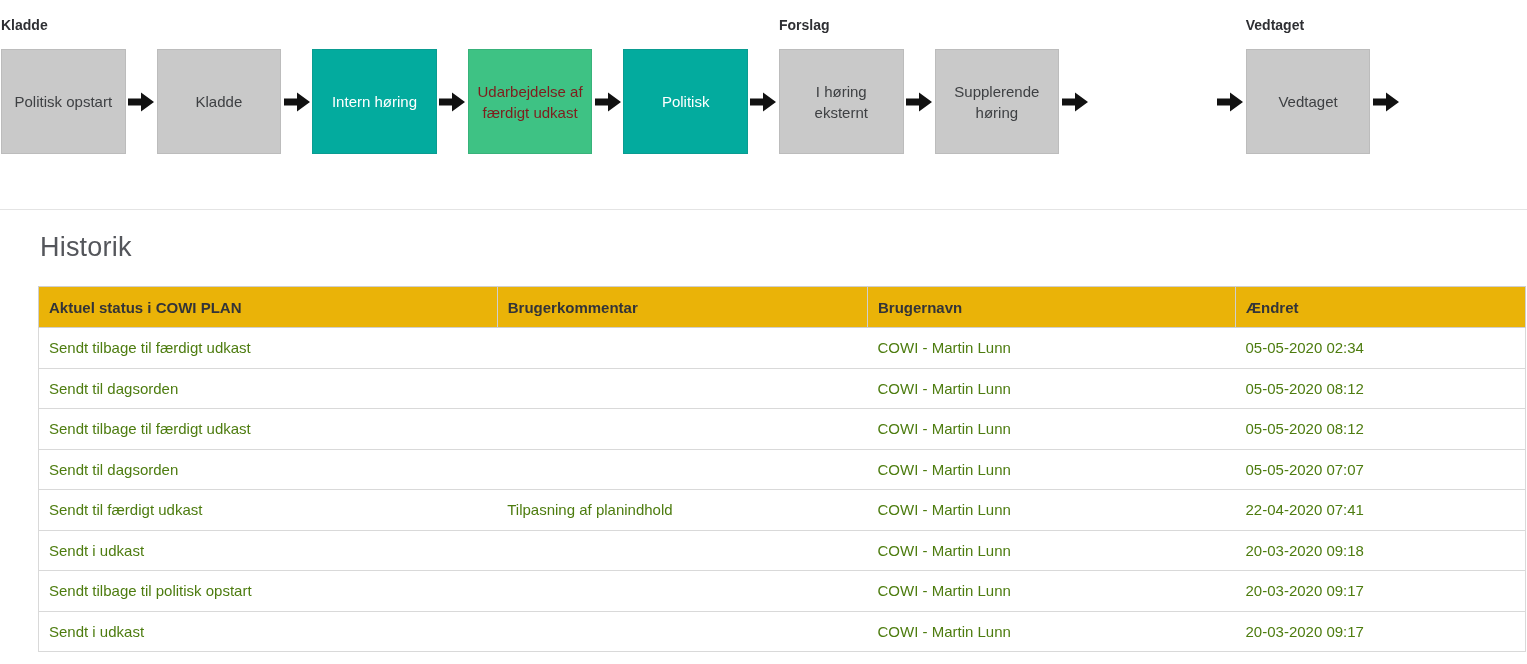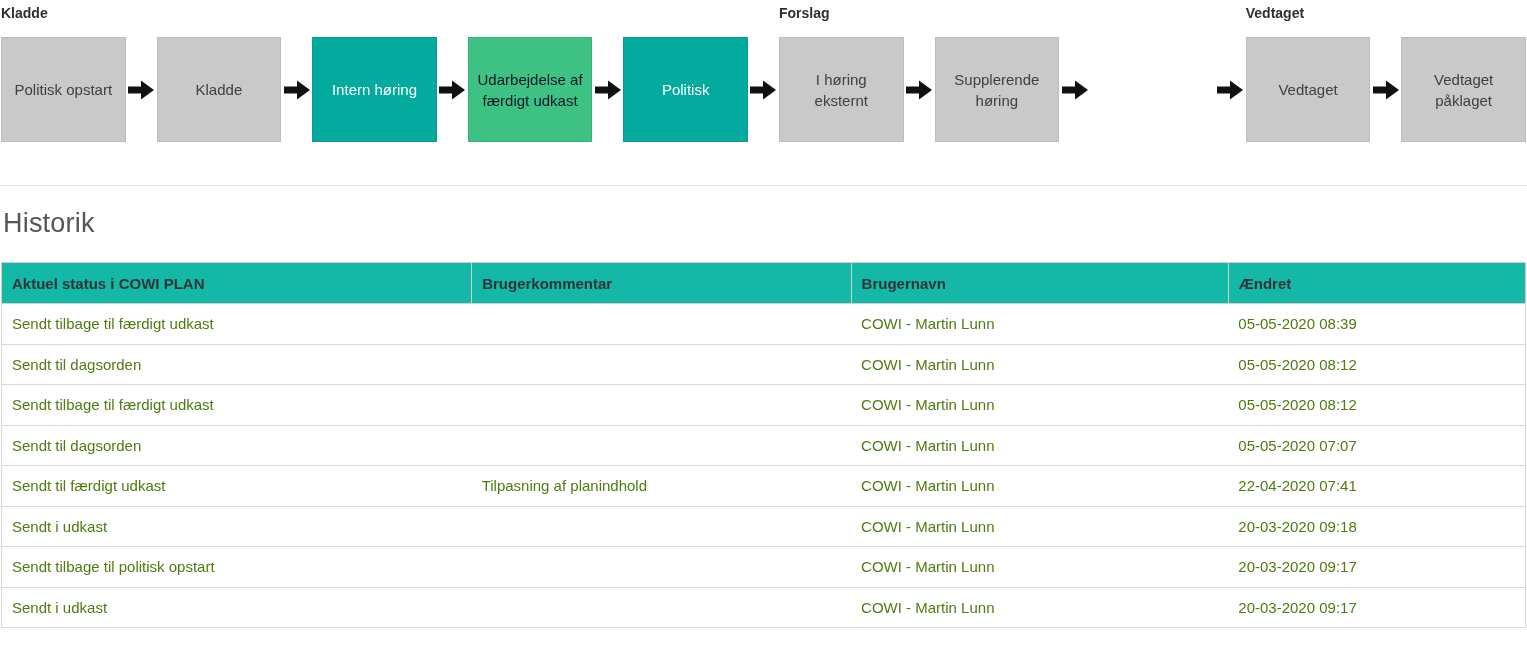--- a/index.html
+++ b/index.html
@@ -5,21 +5,21 @@
   * { box-sizing: border-box; }
   html, body {
     margin: 0; padding: 0;
     width: 1527px; height: 664px;
     background: #ffffff;
     font-family: "Liberation Sans", "DejaVu Sans", sans-serif;
     overflow: hidden;
   }
   
   .flow {
-    padding: 4px 1px;
+    padding: 16px 1px;
   }
   .flow-row {
     display: flex;
     align-items: flex-start;
   }
   .stage {
     flex: 1 1 0;
     display: flex;
     flex-direction: column;
     min-width: 0;
@@ -38,57 +38,58 @@
     align-items: center;
     justify-content: center;
     text-align: center;
     font-size: 15px;
     line-height: 1.4;
     padding: 0 8px;
     border: 1px solid transparent;
   }
   .state-gray  { background: var(--gray);  border-color: #bcbcbc; color: #3e4043; }
   .state-teal  { background: var(--teal);  border-color: #0a9c91; color: #ffffff; }
-  .state-green { background: var(--green); border-color: #38b27a; color: #0f172a; }
+  .state-green { background: var(--green); border-color: #38b27a; color: #7f1d1d; }
   .arrow {
     flex: 0 0 31px;
     margin-top: 33px;
     height: 105px;
     display: flex;
     align-items: center;
     justify-content: center;
   }
   .arrow svg path { fill: var(--arrow); }
   
   .section-divider {
     border: none;
     border-top: 1px solid #e4e4e4;
     margin: 39px 0 0 0;
   }
   
   .history {
     padding: 0 1px;
+    margin-left: 37px;
   }
   .history-title {
     margin: 22px 0 0 2px;
     font-size: 27px;
     font-weight: 300;
     color: #54565b;
     letter-spacing: 0.2px;
   }
   .history-table {
     margin-top: 23px;
     width: 100%;
     border-collapse: collapse;
     table-layout: fixed;
     border-left: 1px solid #d9d9d9;
     border-right: 1px solid #d9d9d9;
   }
   .history-table thead th {
-    background: #14b8a6;
+    background: #eab308;
     border: 1px solid #cfcfcf;
     height: 41px;
     padding: 0 10px;
     text-align: left;
     vertical-align: middle;
     font-size: 15px;
     font-weight: bold;
     color: #333438;
   }
   .history-table tbody td {
@@ -216,23 +217,20 @@
   </div>
 
   <div class="arrow">
     <svg width="26" height="20" viewBox="0 0 26 20" aria-hidden="true">
       <path d="M0 6.5 H13 V0.5 L26 10 L13 19.5 V13.5 H0 Z"></path>
     </svg>
   </div>
 
   <div class="stage">
     <div class="stage-group-label"></div>
-    <div class="stage-box state-gray">
-      <span class="stage-box-label">Vedtaget påklaget</span>
-    </div>
   </div>
 </div>
 </div>
 
 <hr class="section-divider">
 
 <div class="history">
   <h2 class="history-title">Historik</h2>
   <table class="history-table">
     <colgroup>
@@ -247,21 +245,21 @@
           <th>Brugerkommentar</th>
           <th>Brugernavn</th>
           <th>Ændret</th>
         </tr>
     </thead>
     <tbody id="history-body">
         <tr>
           <td>Sendt tilbage til færdigt udkast</td>
           <td></td>
           <td>COWI - Martin Lunn</td>
-          <td>05-05-2020 08:39</td>
+          <td>05-05-2020 02:34</td>
         </tr>
         <tr>
           <td>Sendt til dagsorden</td>
           <td></td>
           <td>COWI - Martin Lunn</td>
           <td>05-05-2020 08:12</td>
         </tr>
         <tr>
           <td>Sendt tilbage til færdigt udkast</td>
           <td></td>

